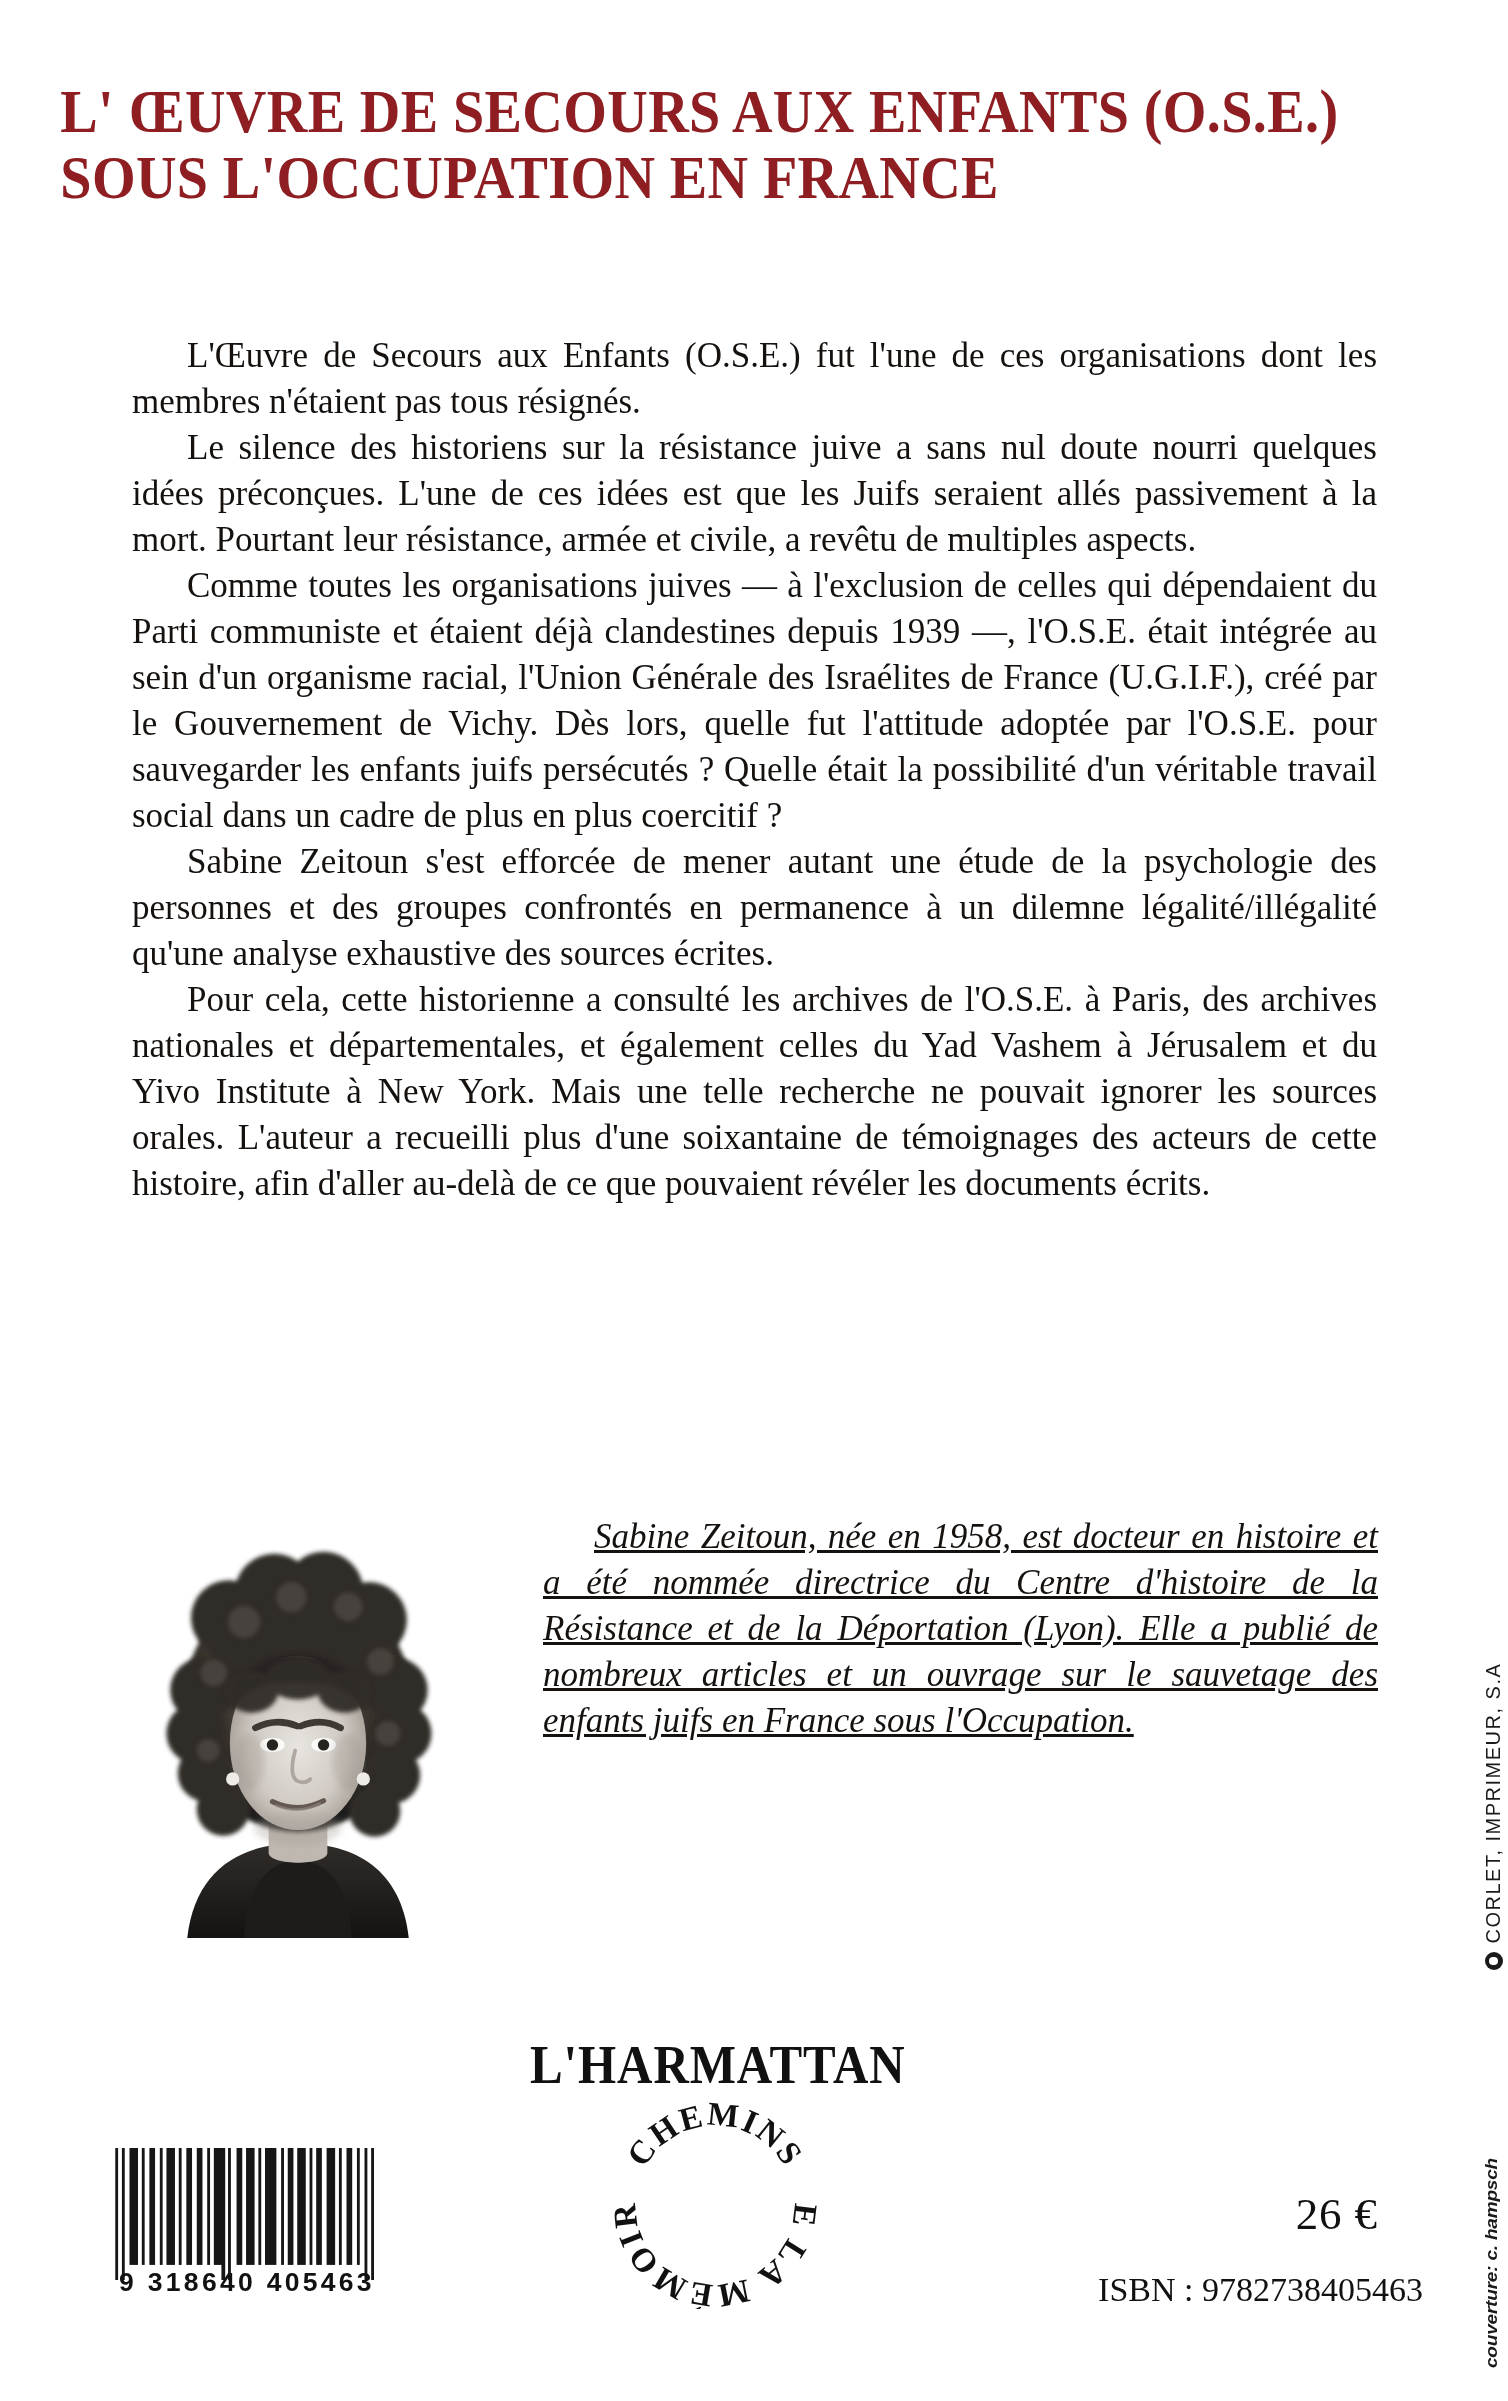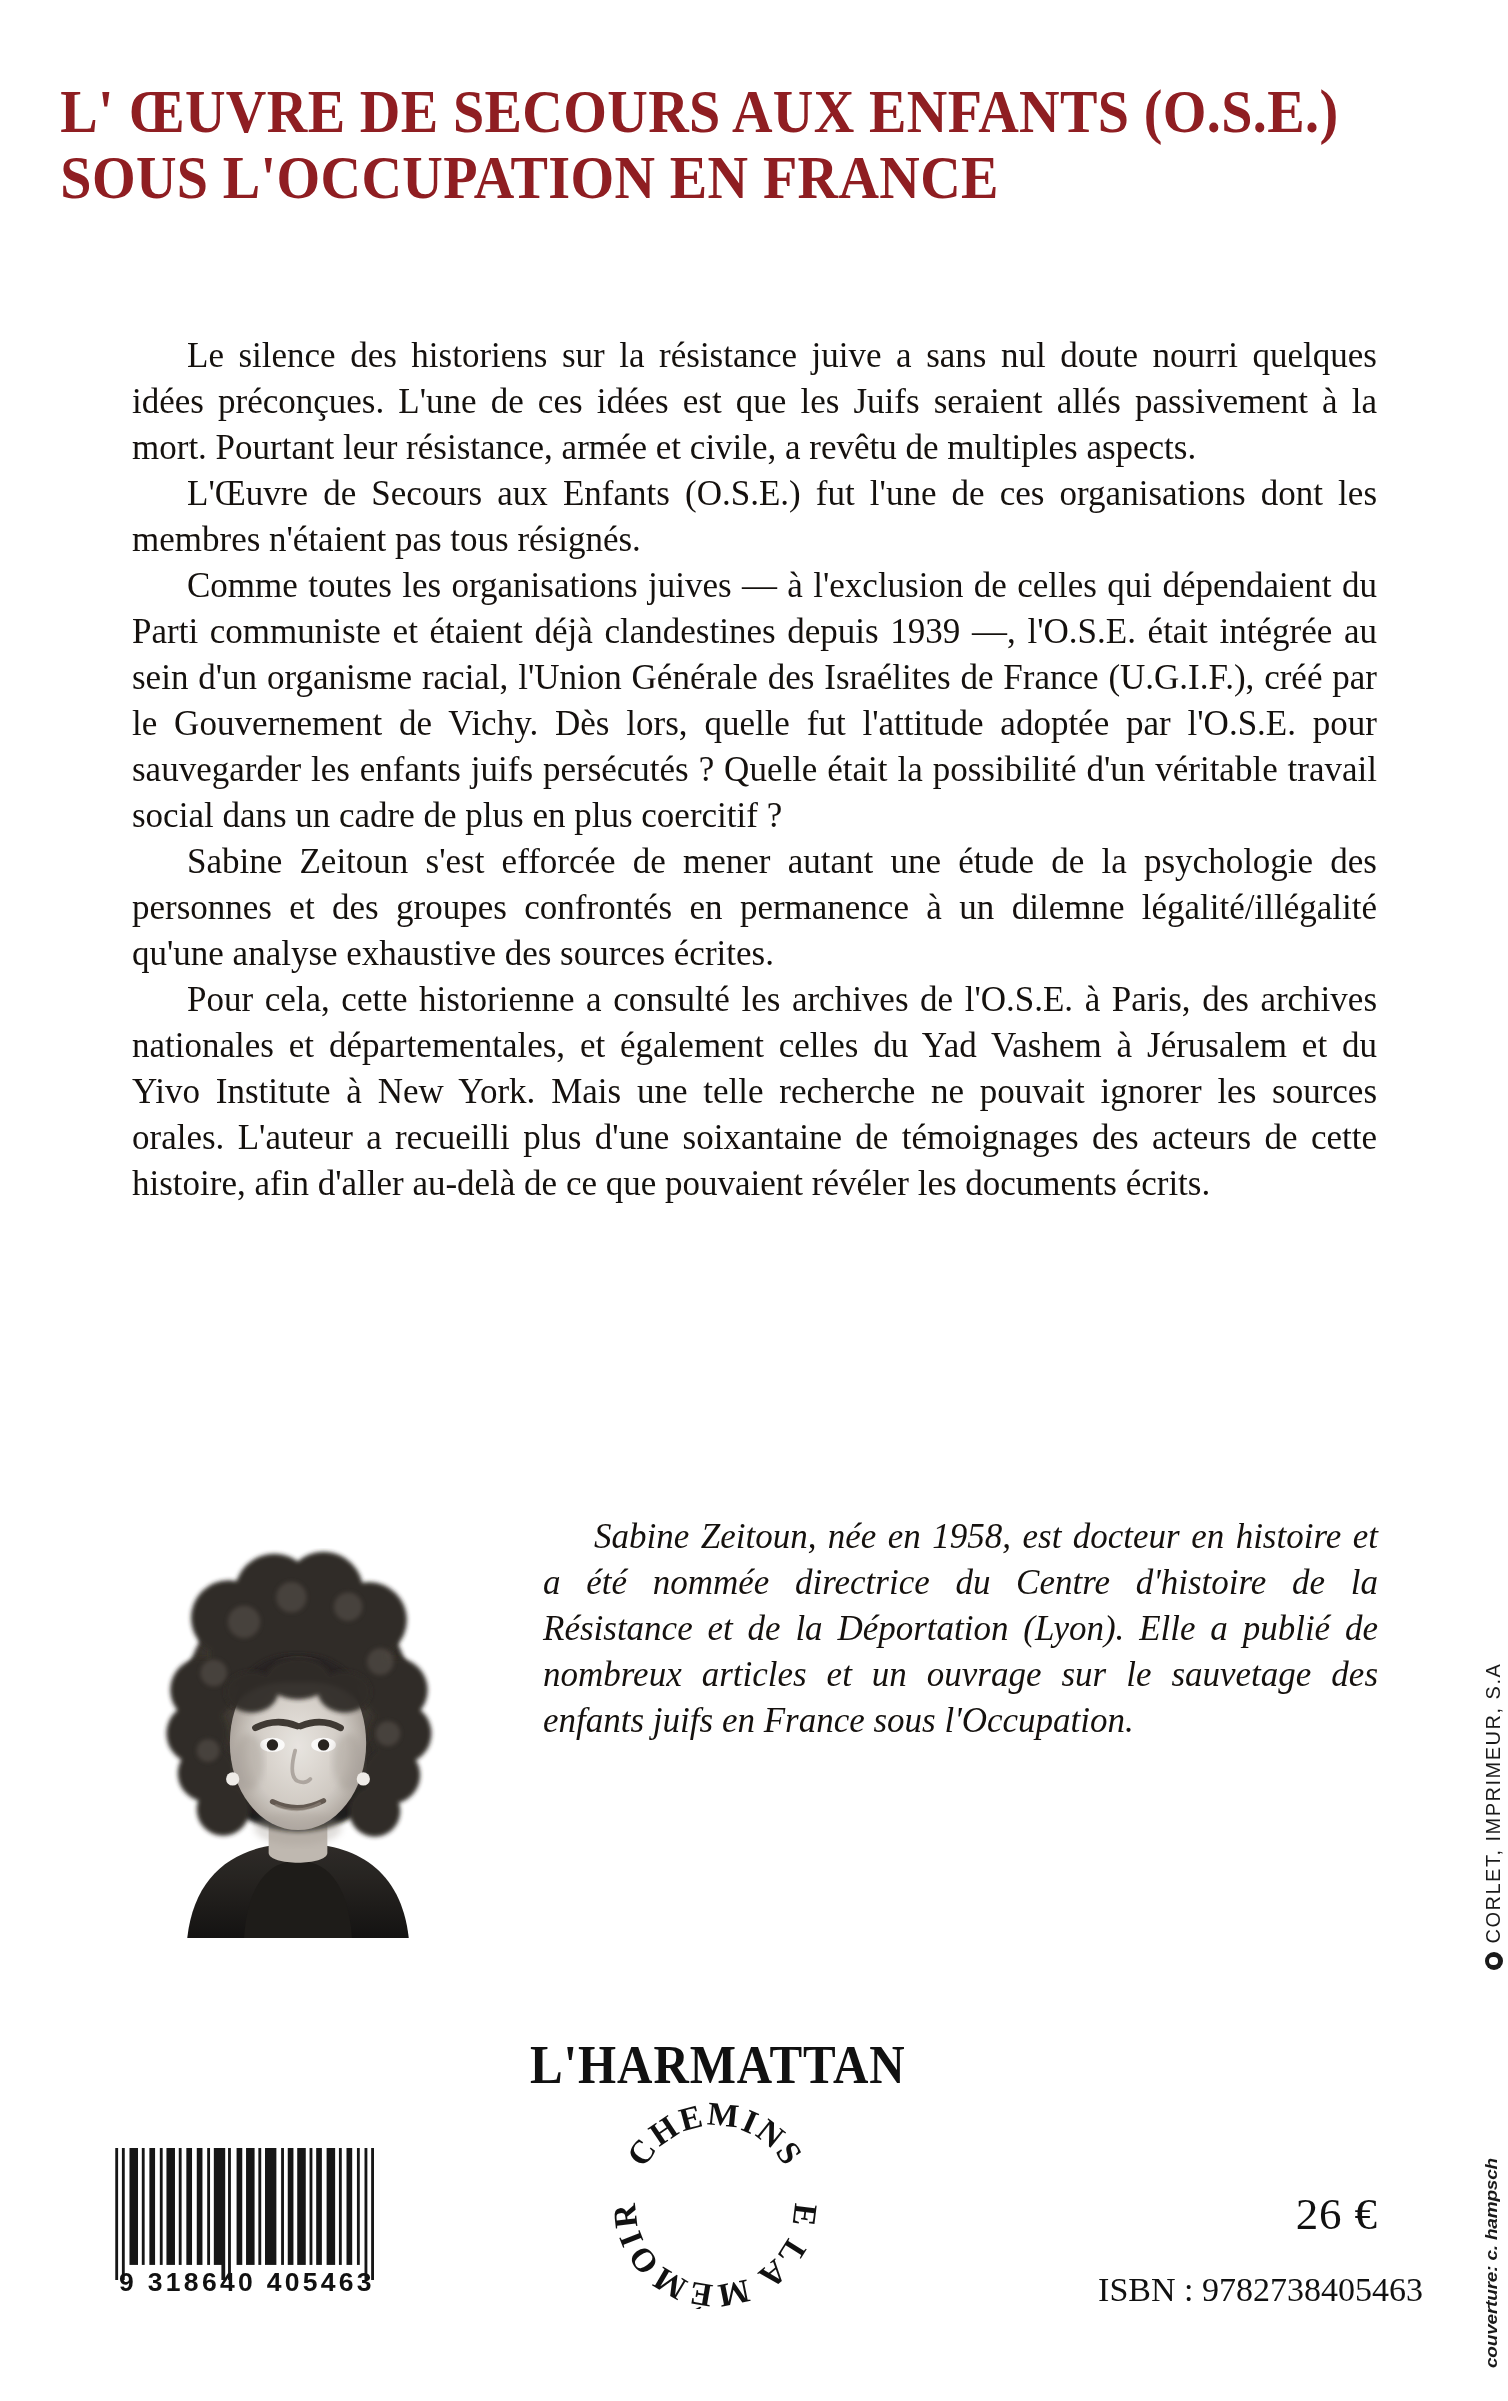--- a/index.html
+++ b/index.html
@@ -79,21 +79,21 @@
     left: 411px;
     top: 0px;
     width: 835px;
     font-size: 35px;
     line-height: 46px;
     font-style: italic;
     text-align: justify;
     text-justify: inter-word;
     color: #15110e;
   }
-  #bio-text p { margin: 0; text-indent: 51px; }
+  #bio-text p { margin: 0; text-indent: 51px; text-decoration: underline; }
 
   
   #publisher {
     position: absolute;
     left: 530px;
     top: 2033px;
     width: 369px;
     height: 312px;
   }
   #harmattan-word {
@@ -211,22 +211,22 @@
 </style>
 </head>
 <body>
 
 <div id="title-block">
   <div class="title-line l1">L' ŒUVRE DE SECOURS AUX ENFANTS (O.S.E.)</div>
   <div class="title-line l2">SOUS L'OCCUPATION EN FRANCE</div>
 </div>
 
 <div id="body-text">
+  <p>L'Œuvre de Secours aux Enfants (O.S.E.) fut l'une de ces organisations dont les membres n'étaient pas tous résignés.</p>
   <p>Le silence des historiens sur la résistance juive a sans nul doute nourri quelques idées préconçues. L'une de ces idées est que les Juifs seraient allés passivement à la mort. Pourtant leur résistance, armée et civile, a revêtu de multiples aspects.</p>
-  <p>L'Œuvre de Secours aux Enfants (O.S.E.) fut l'une de ces organisations dont les membres n'étaient pas tous résignés.</p>
   <p>Comme toutes les organisations juives — à l'exclusion de celles qui dépendaient du Parti communiste et étaient déjà clandestines depuis 1939 —, l'O.S.E. était intégrée au sein d'un organisme racial, l'Union Générale des Israélites de France (U.G.I.F.), créé par le Gouvernement de Vichy. Dès lors, quelle fut l'attitude adoptée par l'O.S.E. pour sauvegarder les enfants juifs persécutés ? Quelle était la possibilité d'un véritable travail social dans un cadre de plus en plus coercitif ?</p>
   <p>Sabine Zeitoun s'est efforcée de mener autant une étude de la psychologie des personnes et des groupes confrontés en permanence à un dilemne légalité/illégalité qu'une analyse exhaustive des sources écrites.</p>
   <p>Pour cela, cette historienne a consulté les archives de l'O.S.E. à Paris, des archives nationales et départementales, et également celles du Yad Vashem à Jérusalem et du Yivo Institute à New York. Mais une telle recherche ne pouvait ignorer les sources orales. L'auteur a recueilli plus d'une soixantaine de témoignages des acteurs de cette histoire, afin d'aller au-delà de ce que pouvaient révéler les documents écrits.</p>
 </div>
 
 <div id="bio-row">
 
   <div id="author-photo">
     <svg width="290" height="390" viewBox="0 0 306 412" xmlns="http://www.w3.org/2000/svg">
       <defs>

